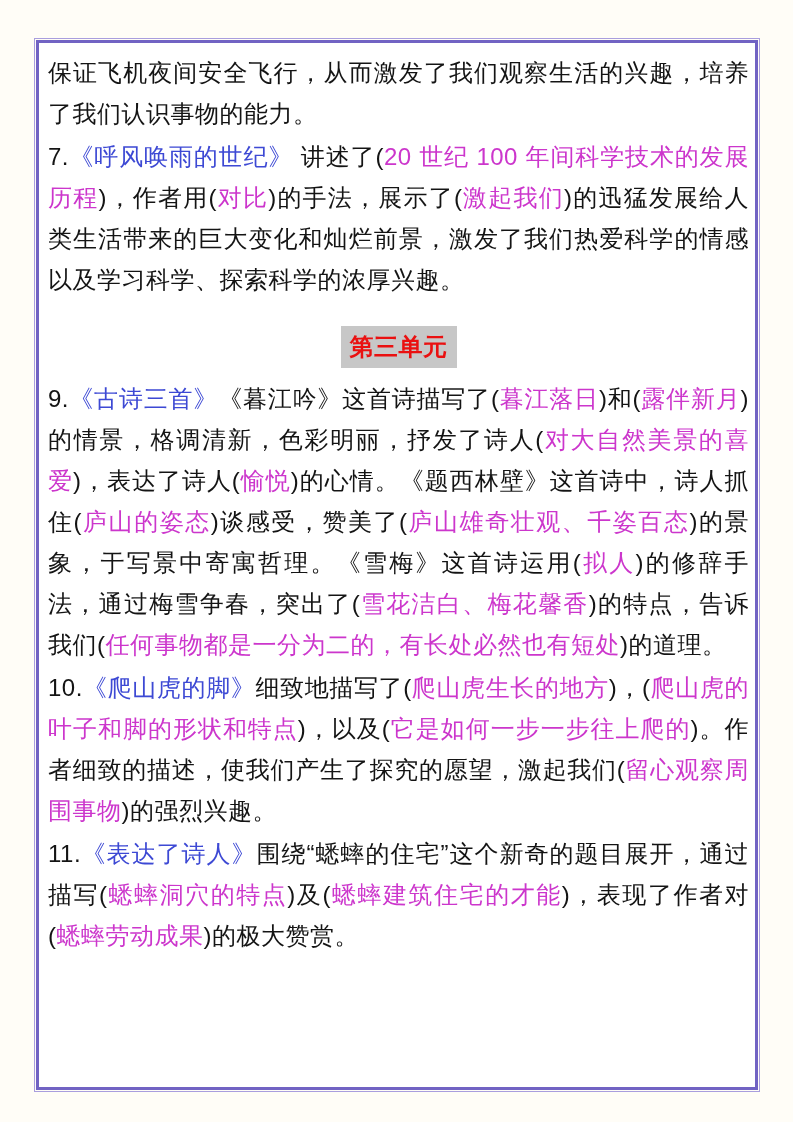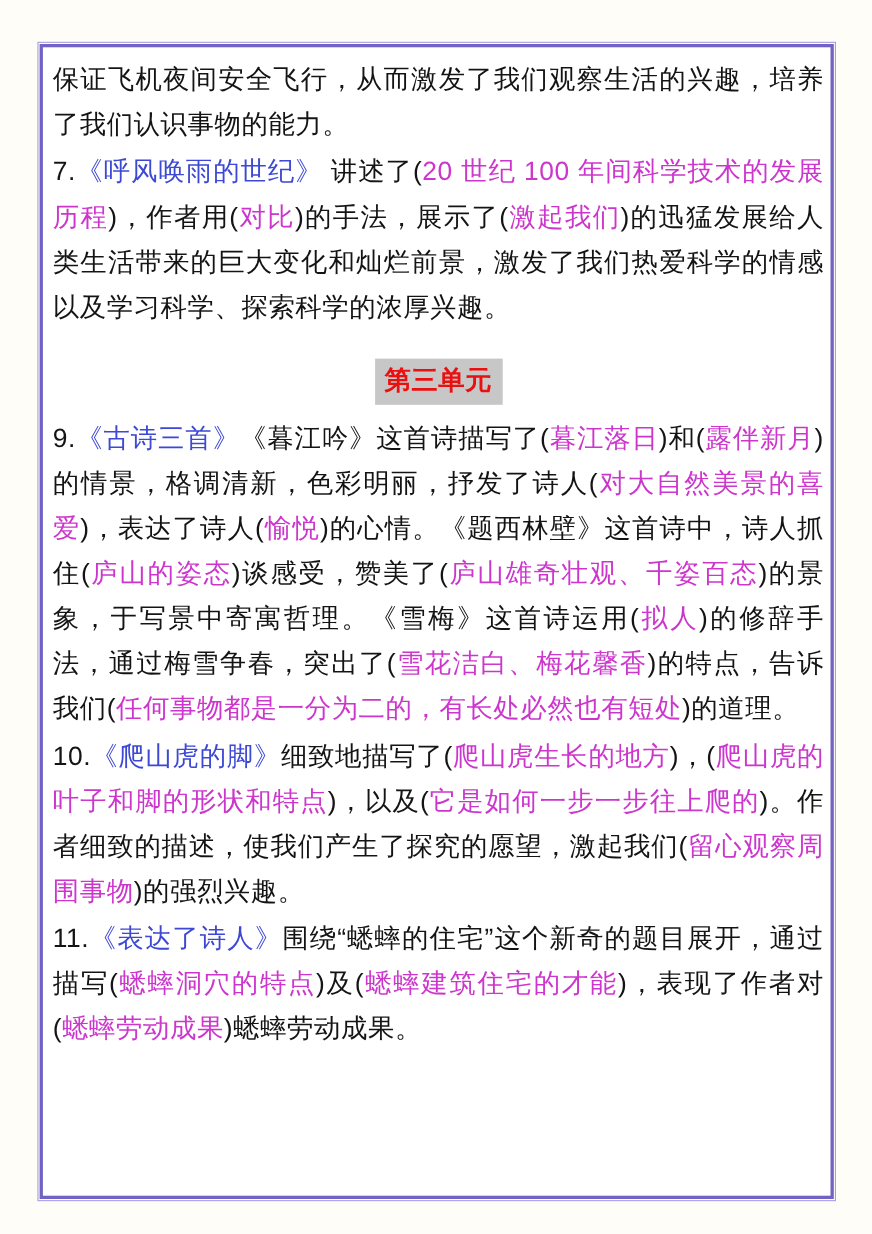--- a/index.html
+++ b/index.html
@@ -57,15 +57,15 @@
 </head>
 <body>
 
 <div class="sheet">
   <div class="doc">
       <p class="para"><span class="c-body">保证飞机夜间安全飞行，从而激发了我们观察生活的兴趣，培养了我们认识事物的能力。</span></p>
       <p class="para"><span class="c-body">7.</span><span class="c-blue">《呼风唤雨的世纪》</span><span class="c-body"> 讲述了(</span><span class="c-magenta">20 世纪 100 年间科学技术的发展历程</span><span class="c-body">)，作者用(</span><span class="c-magenta">对比</span><span class="c-body">)的手法，展示了(</span><span class="c-magenta">激起我们</span><span class="c-body">)的迅猛发展给人类生活带来的巨大变化和灿烂前景，激发了我们热爱科学的情感以及学习科学、探索科学的浓厚兴趣。</span></p>
       <div class="heading-row"><span class="heading-chip">第三单元</span></div>
       <p class="para"><span class="c-body">9.</span><span class="c-blue">《古诗三首》</span><span class="c-body">《暮江吟》这首诗描写了(</span><span class="c-magenta">暮江落日</span><span class="c-body">)和(</span><span class="c-magenta">露伴新月</span><span class="c-body">)的情景，格调清新，色彩明丽，抒发了诗人(</span><span class="c-magenta">对大自然美景的喜爱</span><span class="c-body">)，表达了诗人(</span><span class="c-magenta">愉悦</span><span class="c-body">)的心情。《题西林壁》这首诗中，诗人抓住(</span><span class="c-magenta">庐山的姿态</span><span class="c-body">)谈感受，赞美了(</span><span class="c-magenta">庐山雄奇壮观、千姿百态</span><span class="c-body">)的景象，于写景中寄寓哲理。《雪梅》这首诗运用(</span><span class="c-magenta">拟人</span><span class="c-body">)的修辞手法，通过梅雪争春，突出了(</span><span class="c-magenta">雪花洁白、梅花馨香</span><span class="c-body">)的特点，告诉我们(</span><span class="c-magenta">任何事物都是一分为二的，有长处必然也有短处</span><span class="c-body">)的道理。</span></p>
       <p class="para"><span class="c-body">10.</span><span class="c-blue">《爬山虎的脚》</span><span class="c-body">细致地描写了(</span><span class="c-magenta">爬山虎生长的地方</span><span class="c-body">)，(</span><span class="c-magenta">爬山虎的叶子和脚的形状和特点</span><span class="c-body">)，以及(</span><span class="c-magenta">它是如何一步一步往上爬的</span><span class="c-body">)。作者细致的描述，使我们产生了探究的愿望，激起我们(</span><span class="c-magenta">留心观察周围事物</span><span class="c-body">)的强烈兴趣。</span></p>
-      <p class="para"><span class="c-body">11.</span><span class="c-blue">《表达了诗人》</span><span class="c-body">围绕“蟋蟀的住宅”这个新奇的题目展开，通过描写(</span><span class="c-magenta">蟋蟀洞穴的特点</span><span class="c-body">)及(</span><span class="c-magenta">蟋蟀建筑住宅的才能</span><span class="c-body">)，表现了作者对(</span><span class="c-magenta">蟋蟀劳动成果</span><span class="c-body">)蟋蟀劳动成果。</span></p>
+      <p class="para"><span class="c-body">11.</span><span class="c-blue">《表达了诗人》</span><span class="c-body">围绕“蟋蟀的住宅”这个新奇的题目展开，通过描写(</span><span class="c-magenta">蟋蟀洞穴的特点</span><span class="c-body">)及(</span><span class="c-magenta">蟋蟀建筑住宅的才能</span><span class="c-body">)，表现了作者对(</span><span class="c-magenta">蟋蟀劳动成果</span><span class="c-body">)的极大赞赏。</span></p>
     </div>
 </div>
 
 </body></html>

